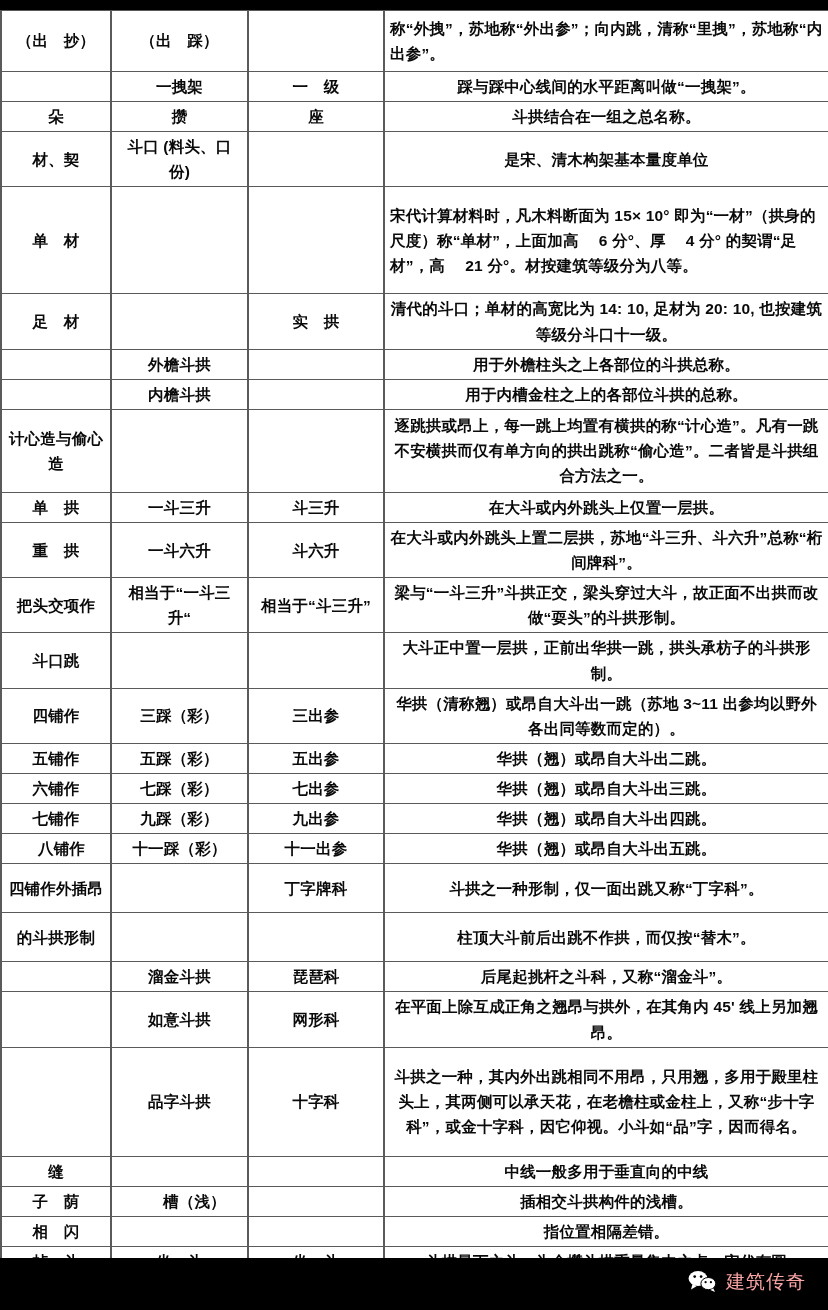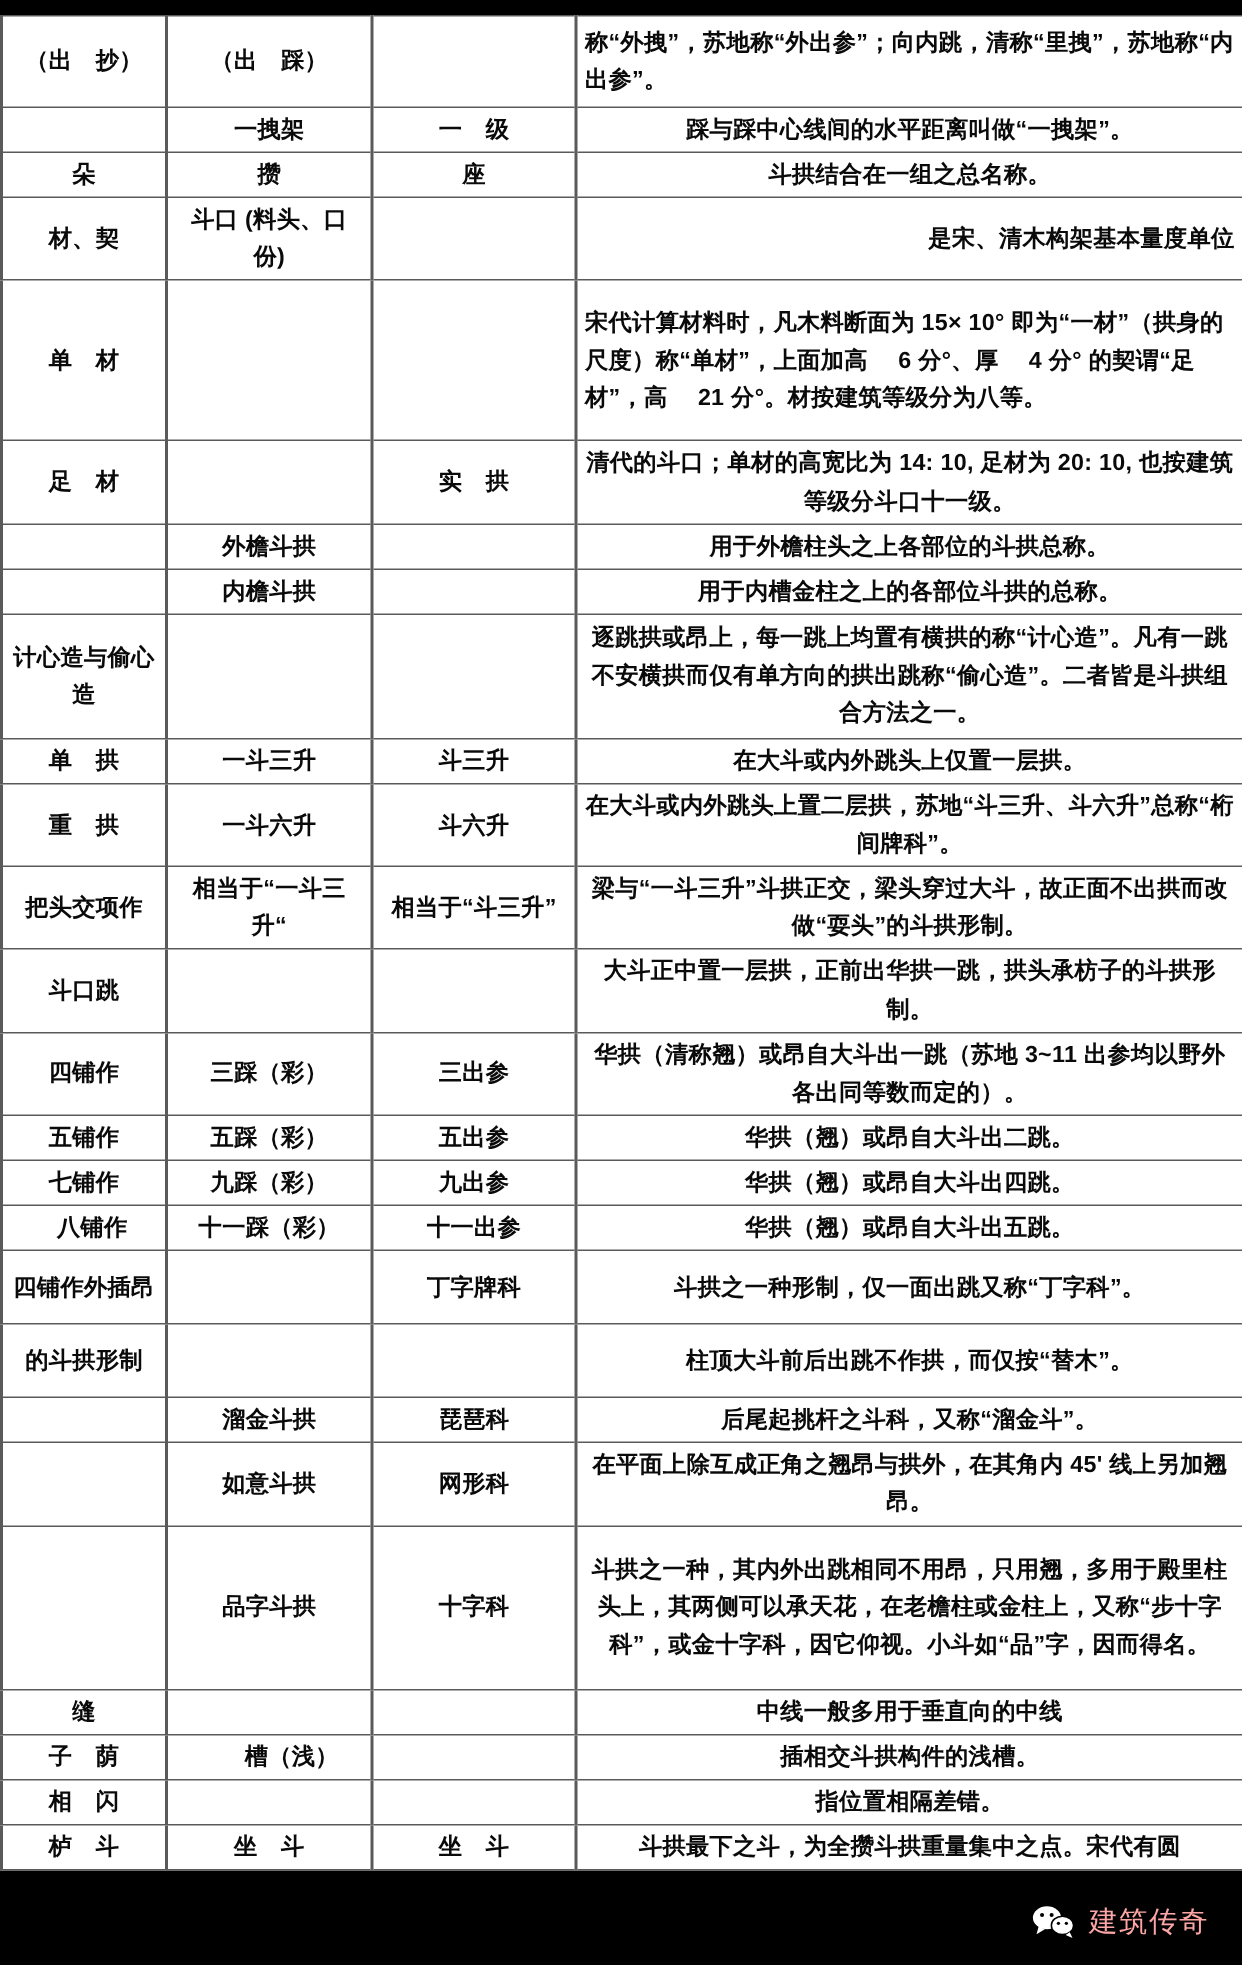--- a/index.html
+++ b/index.html
@@ -117,21 +117,21 @@
           <tr>
             <td class="term" style="height: 22px;">朵</td>
             <td class="term" style="height: 22px;">攒</td>
             <td class="term" style="height: 22px;">座</td>
             <td class="desc" style="height: 22px;">斗拱结合在一组之总名称。</td>
           </tr>
           <tr>
             <td class="term" style="height: 22px;">材、契</td>
             <td class="term" style="height: 22px;">斗口 (料头、口份)</td>
             <td class="term" style="height: 22px;"></td>
-            <td class="desc" style="height: 22px; text-align: right;">是宋、清木构架基本量度单位</td>
+            <td class="desc" style="height: 22px;">是宋、清木构架基本量度单位</td>
           </tr>
           <tr>
             <td class="term" style="height: 102px;">单　材</td>
             <td class="term" style="height: 102px;"></td>
             <td class="term" style="height: 102px;"></td>
             <td class="desc just" style="height: 102px;">宋代计算材料时，凡木料断面为 15× 10°  即为“一材”（拱身的尺度）称“单材”，上面加高 　6 分°、厚 　4 分° 的契谓“足材”，高 　21 分°。材按建筑等级分为八等。</td>
           </tr>
           <tr>
             <td class="term" style="height: 50px;">足　材</td>
             <td class="term" style="height: 50px;"></td>
@@ -184,20 +184,26 @@
             <td class="term" style="height: 50px;">四铺作</td>
             <td class="term" style="height: 50px;">三踩（彩）</td>
             <td class="term" style="height: 50px;">三出参</td>
             <td class="desc" style="height: 50px;">华拱（清称翘）或昂自大斗出一跳（苏地 3~11 出参均以野外各出同等数而定的）。</td>
           </tr>
           <tr>
             <td class="term" style="height: 22px;">五铺作</td>
             <td class="term" style="height: 22px;">五踩（彩）</td>
             <td class="term" style="height: 22px;">五出参</td>
             <td class="desc" style="height: 22px;">华拱（翘）或昂自大斗出二跳。</td>
+          </tr>
+          <tr>
+            <td class="term" style="height: 22px;">六铺作</td>
+            <td class="term" style="height: 22px;">七踩（彩）</td>
+            <td class="term" style="height: 22px;">七出参</td>
+            <td class="desc" style="height: 22px;">华拱（翘）或昂自大斗出三跳。</td>
           </tr>
           <tr>
             <td class="term" style="height: 22px;">七铺作</td>
             <td class="term" style="height: 22px;">九踩（彩）</td>
             <td class="term" style="height: 22px;">九出参</td>
             <td class="desc" style="height: 22px;">华拱（翘）或昂自大斗出四跳。</td>
           </tr>
           <tr>
             <td class="term" style="height: 22px; padding-left: 16px;">八铺作</td>
             <td class="term" style="height: 22px;">十一踩（彩）</td>

